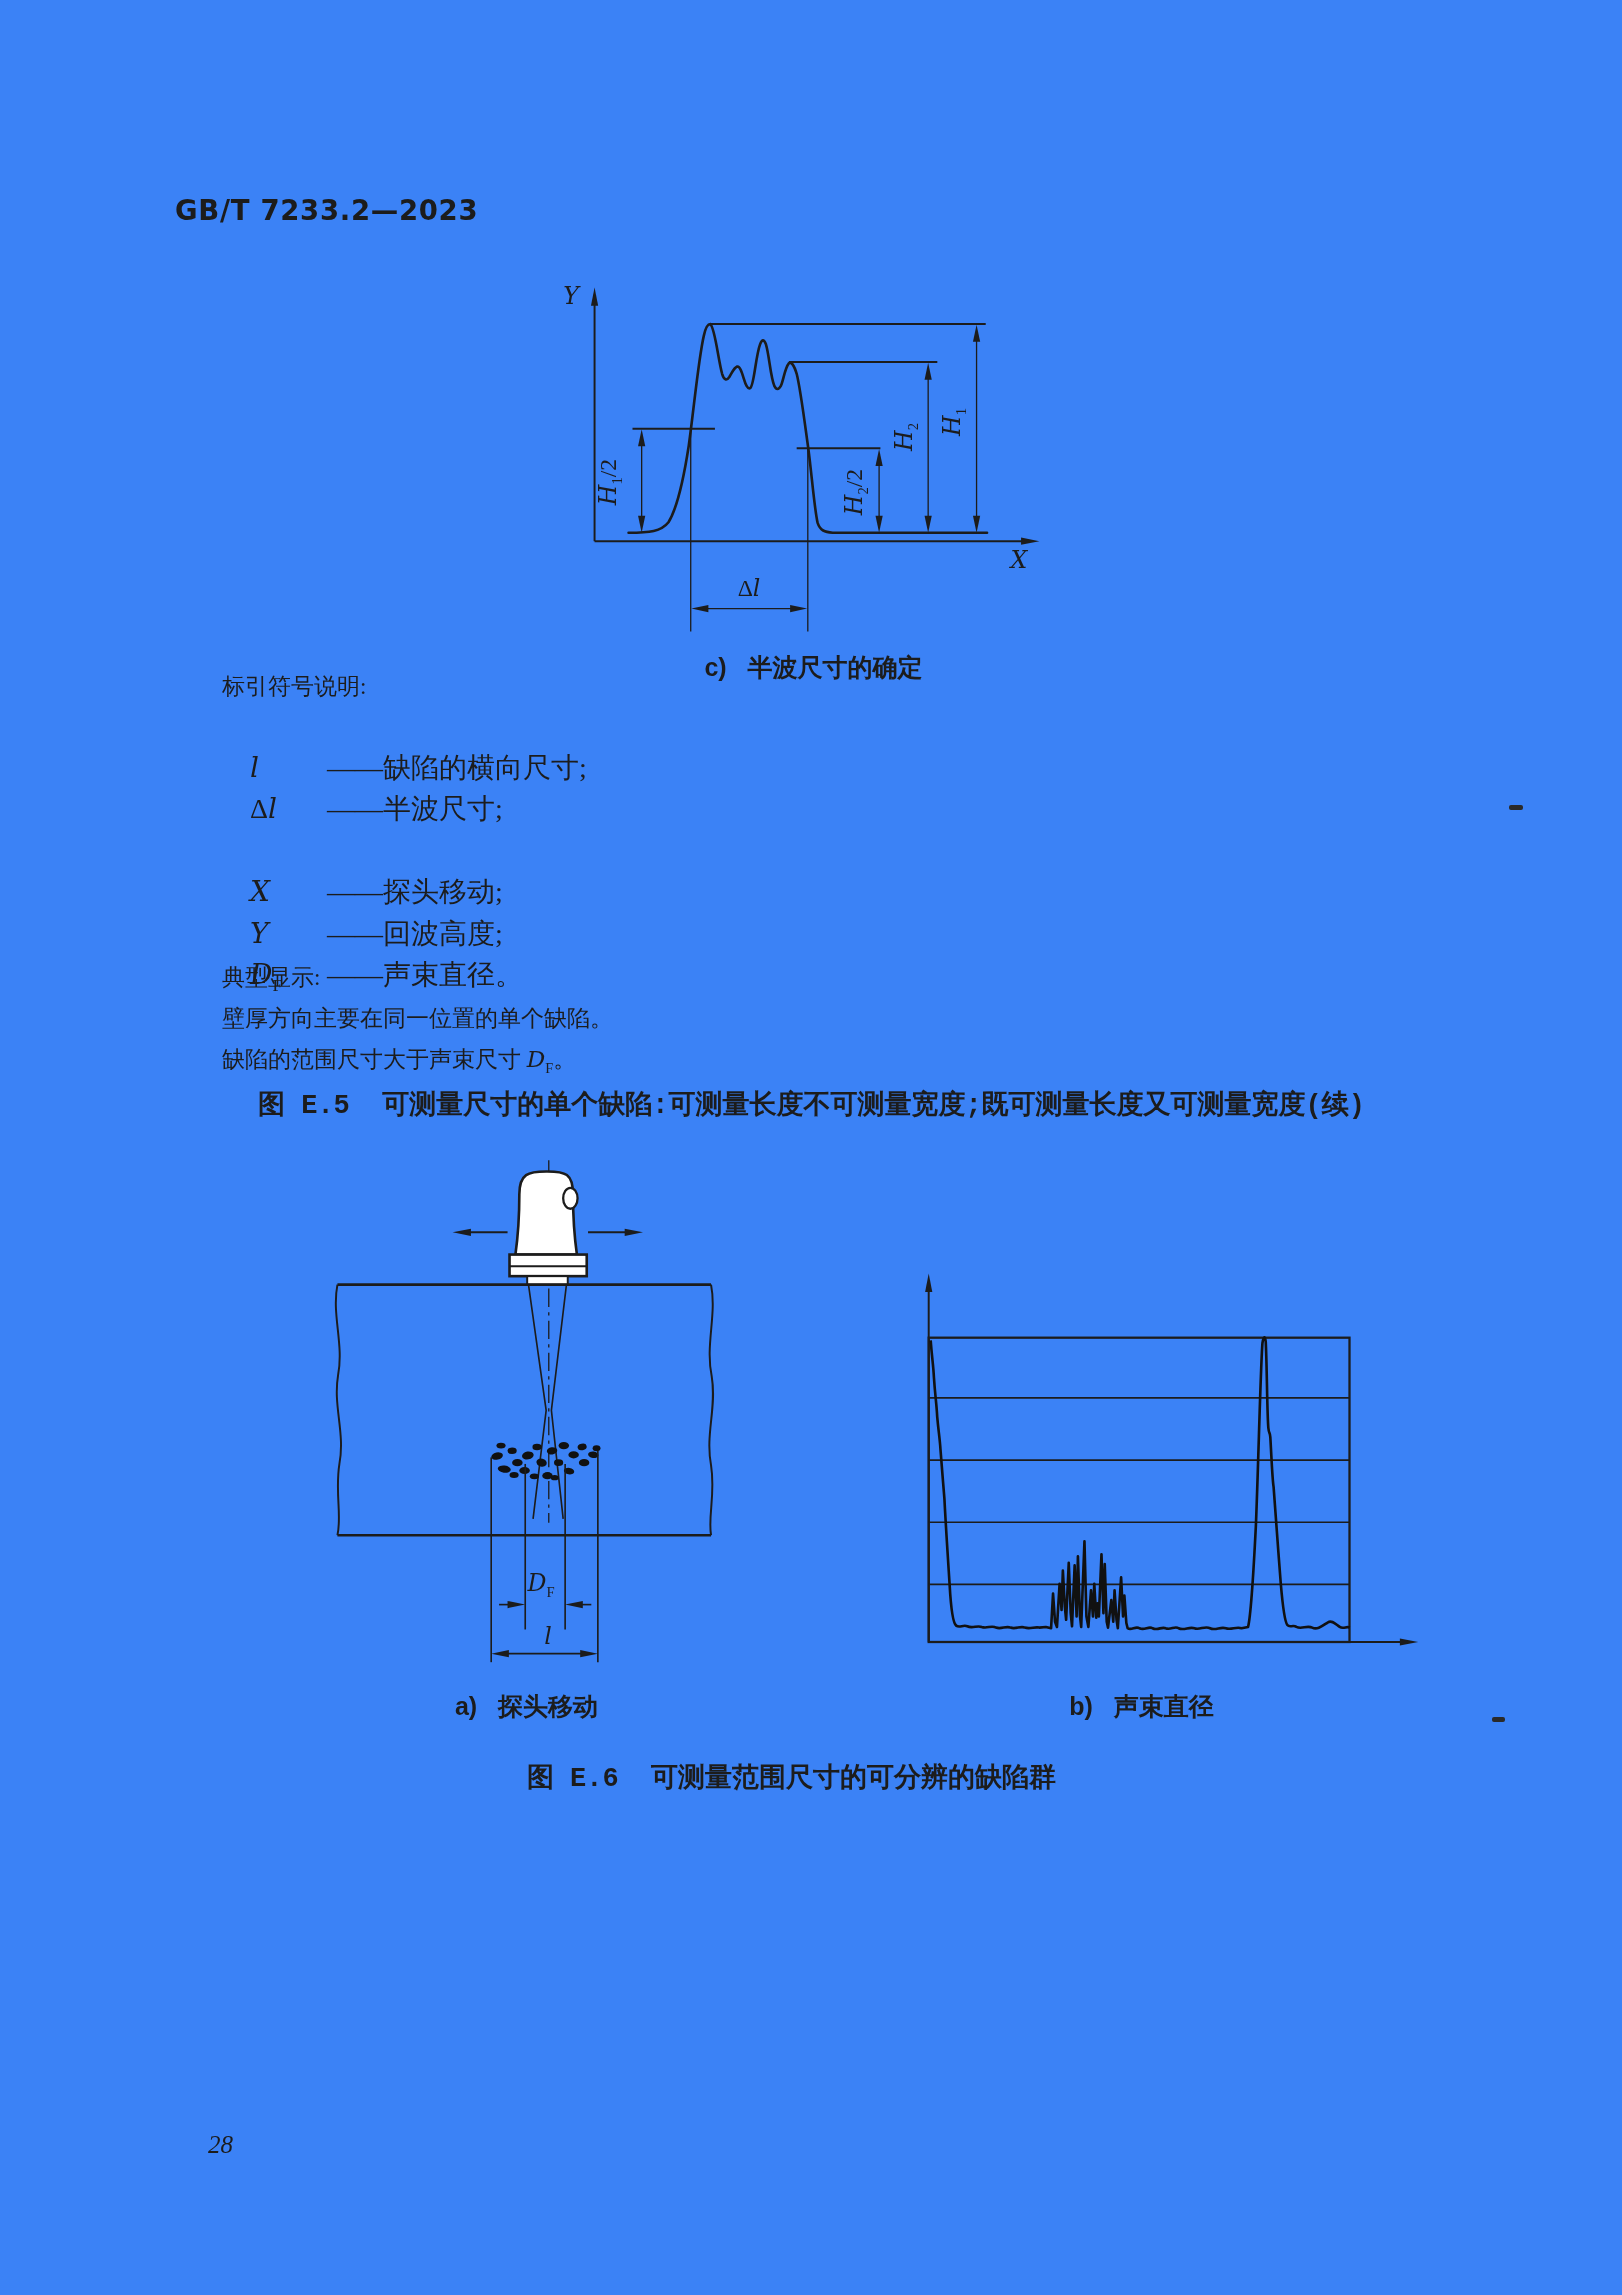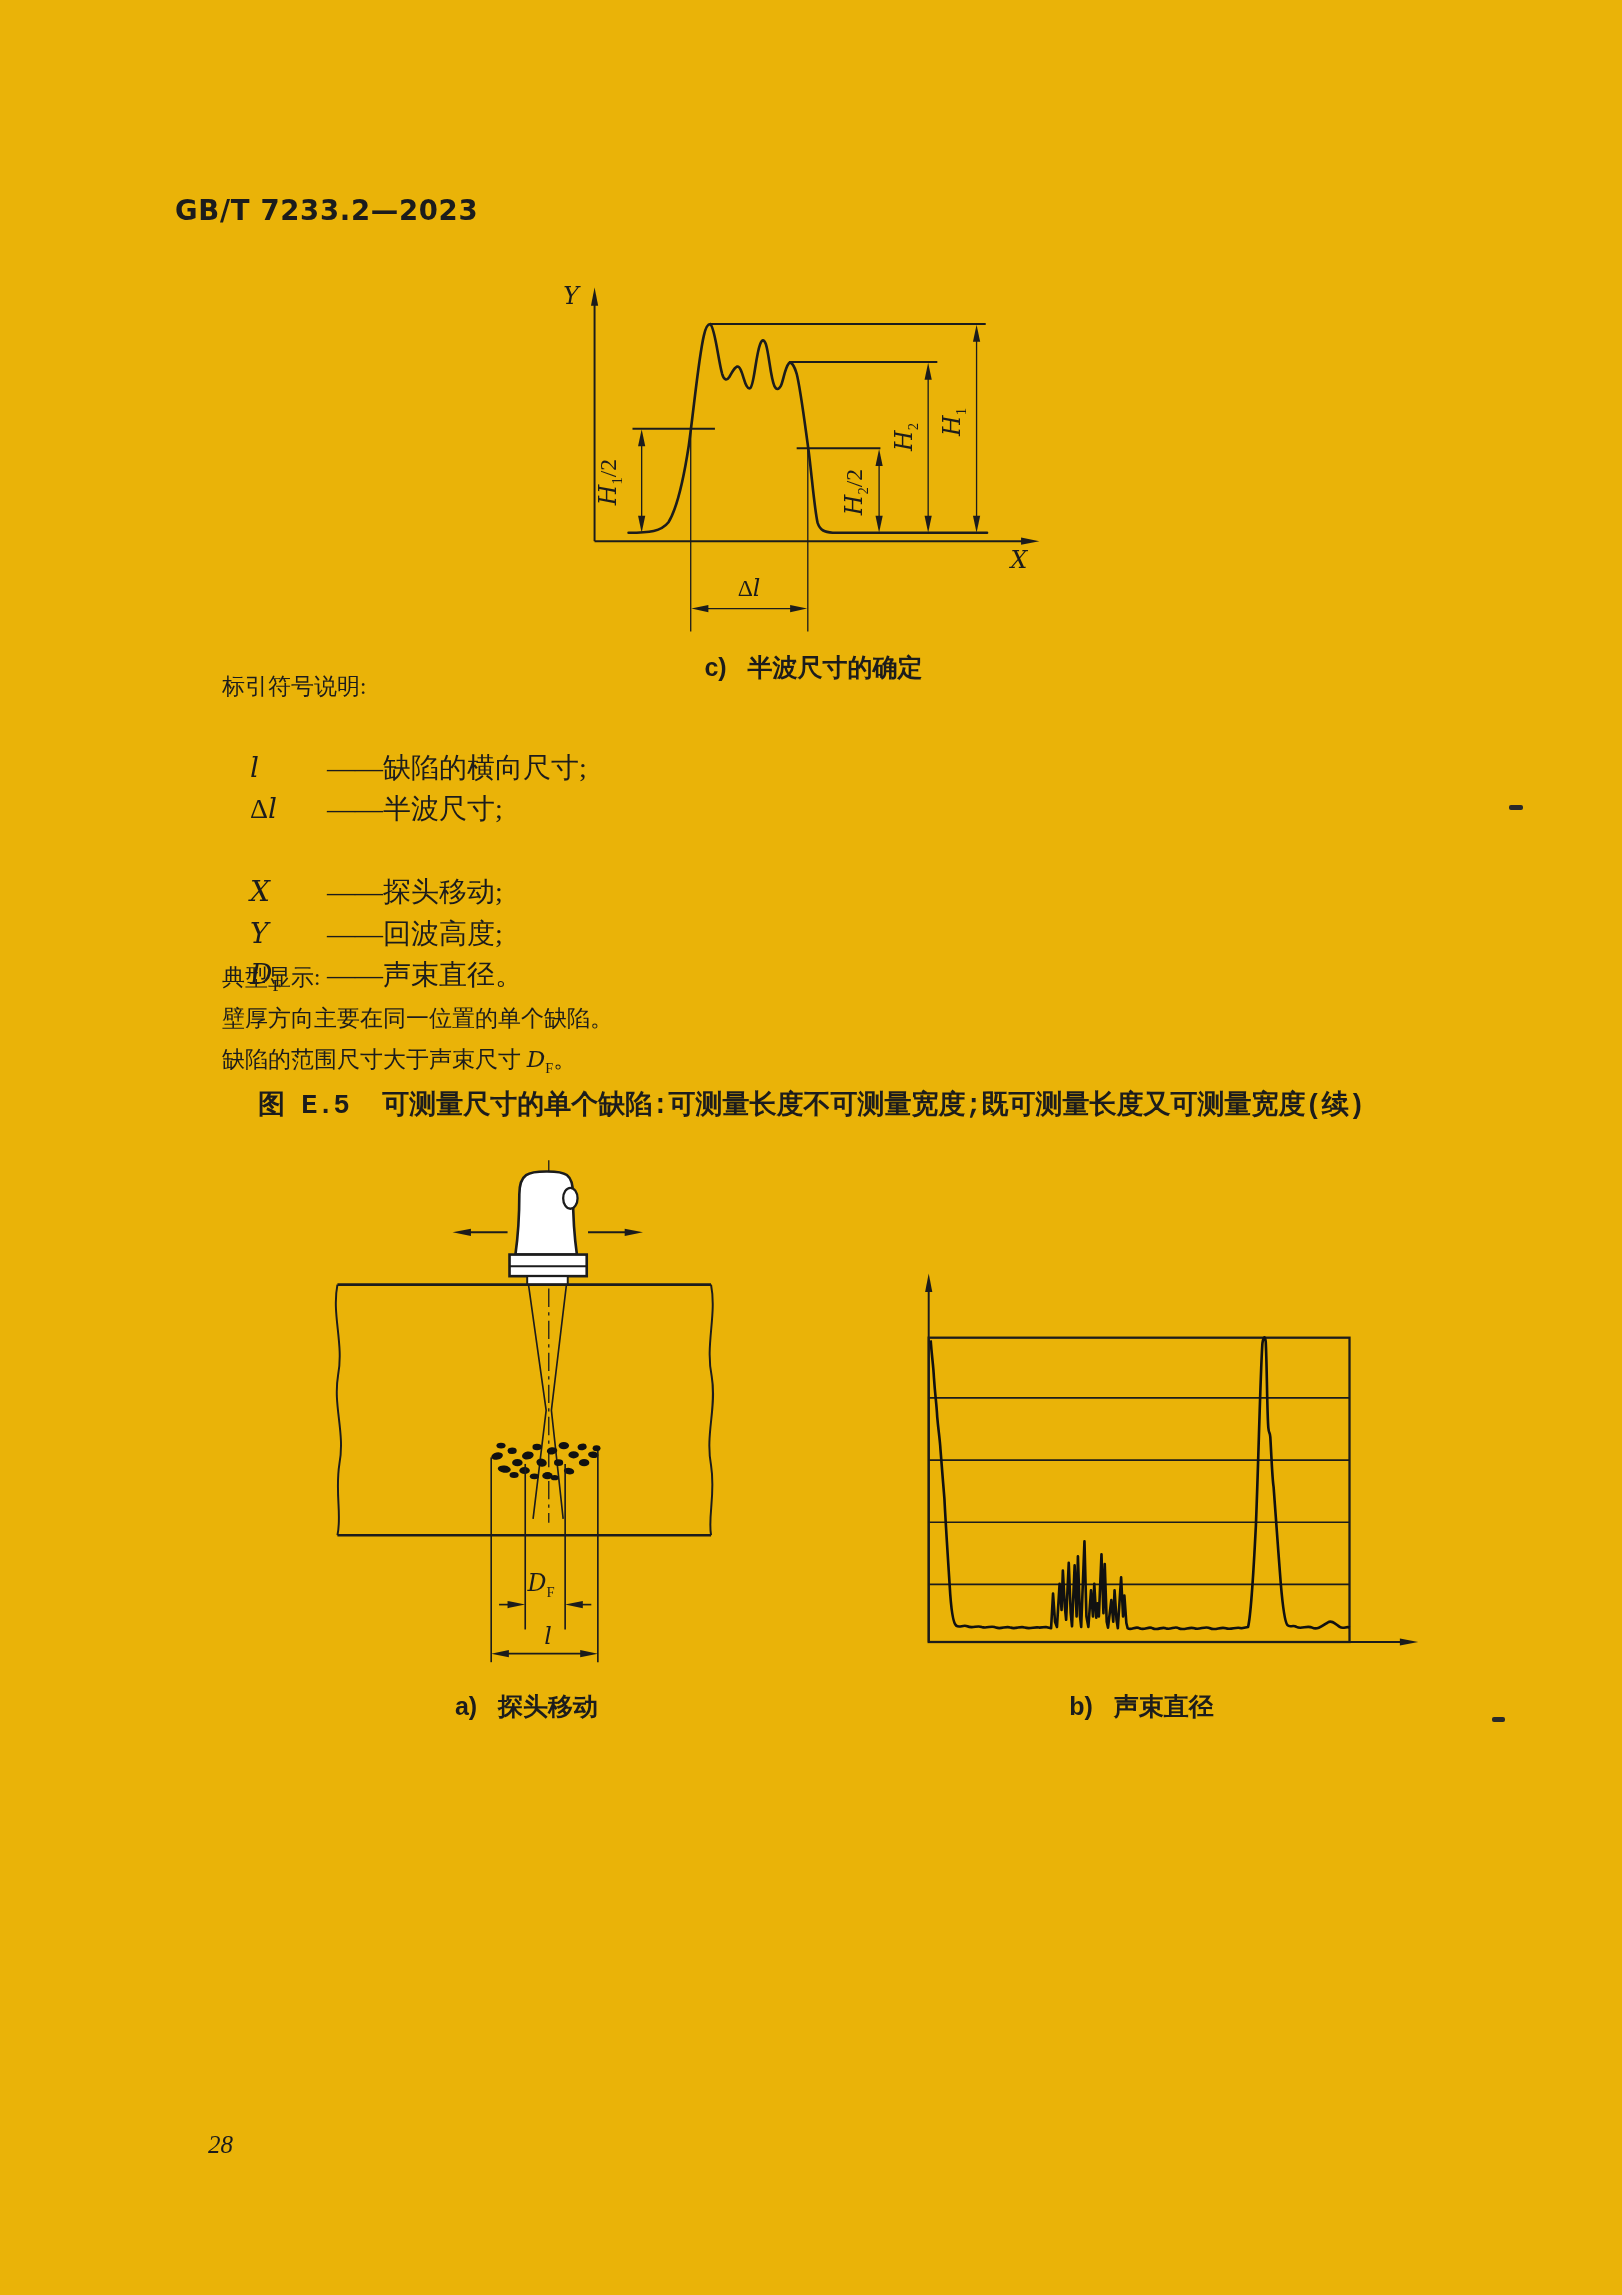--- a/index.html
+++ b/index.html
@@ -1,16 +1,16 @@
 <!DOCTYPE html>
 <html style="font-size:10.5px"><head>
 <meta charset="utf-8">
 <style>
   html,body{margin:0;padding:0;background:#777;}
-  .page{position:relative;width:1622px;height:2295px;background:#eab308;overflow:hidden;
+  .page{position:relative;width:1622px;height:2295px;background:#3b82f6;overflow:hidden;
         font-family:"Liberation Serif","DejaVu Serif",serif;color:#1c1c1c;}
   .abs{position:absolute;}
   .hdr{font-family:"DejaVu Sans","Liberation Sans",sans-serif;font-weight:bold;font-size:27.5px;letter-spacing:0.7px;}
   .body-text{font-size:23px;line-height:1;white-space:pre;}
   .legend-row{font-size:28px;white-space:pre;}
   .symcol{display:inline-block;width:77px;}
   i{font-family:"DejaVu Serif","Liberation Serif",serif;}
   sub{font-size:0.62em;}
   .figlabel{font-size:23.6px;white-space:pre;}
   .rot{transform:translate(-50%,-50%) rotate(-90deg);transform-origin:center center;white-space:pre;}
@@ -267,20 +267,21 @@
          C 658 560 663 554 667 557"></path>
   </svg>
 
   <div class="abs" style="left:363px;top:1690px;width:327px;text-align:center;">
     <span class="cap">a)</span><span class="cap">   </span><span class="cap">探头移动</span>
   </div>
   <div class="abs" style="left:978px;top:1690px;width:327px;text-align:center;">
     <span class="cap">b)</span><span class="cap">   </span><span class="cap">声束直径</span>
   </div>
 
+  <div class="abs bigcap" style="left:137px;top:1759px;width:1309px;">图 E.6  可测量范围尺寸的可分辨的缺陷群</div>
 
   <div class="abs pagenum" style="left:208px;top:2131px;font-style:italic;">28</div>
 
   <div class="abs mark" style="left:1509px;top:805px;width:14.4px;height:5.2px;"></div>
   <div class="abs mark" style="left:1492px;top:1717px;width:13px;height:4.6px;"></div>
 
 </div>
 
 
 </body></html>

